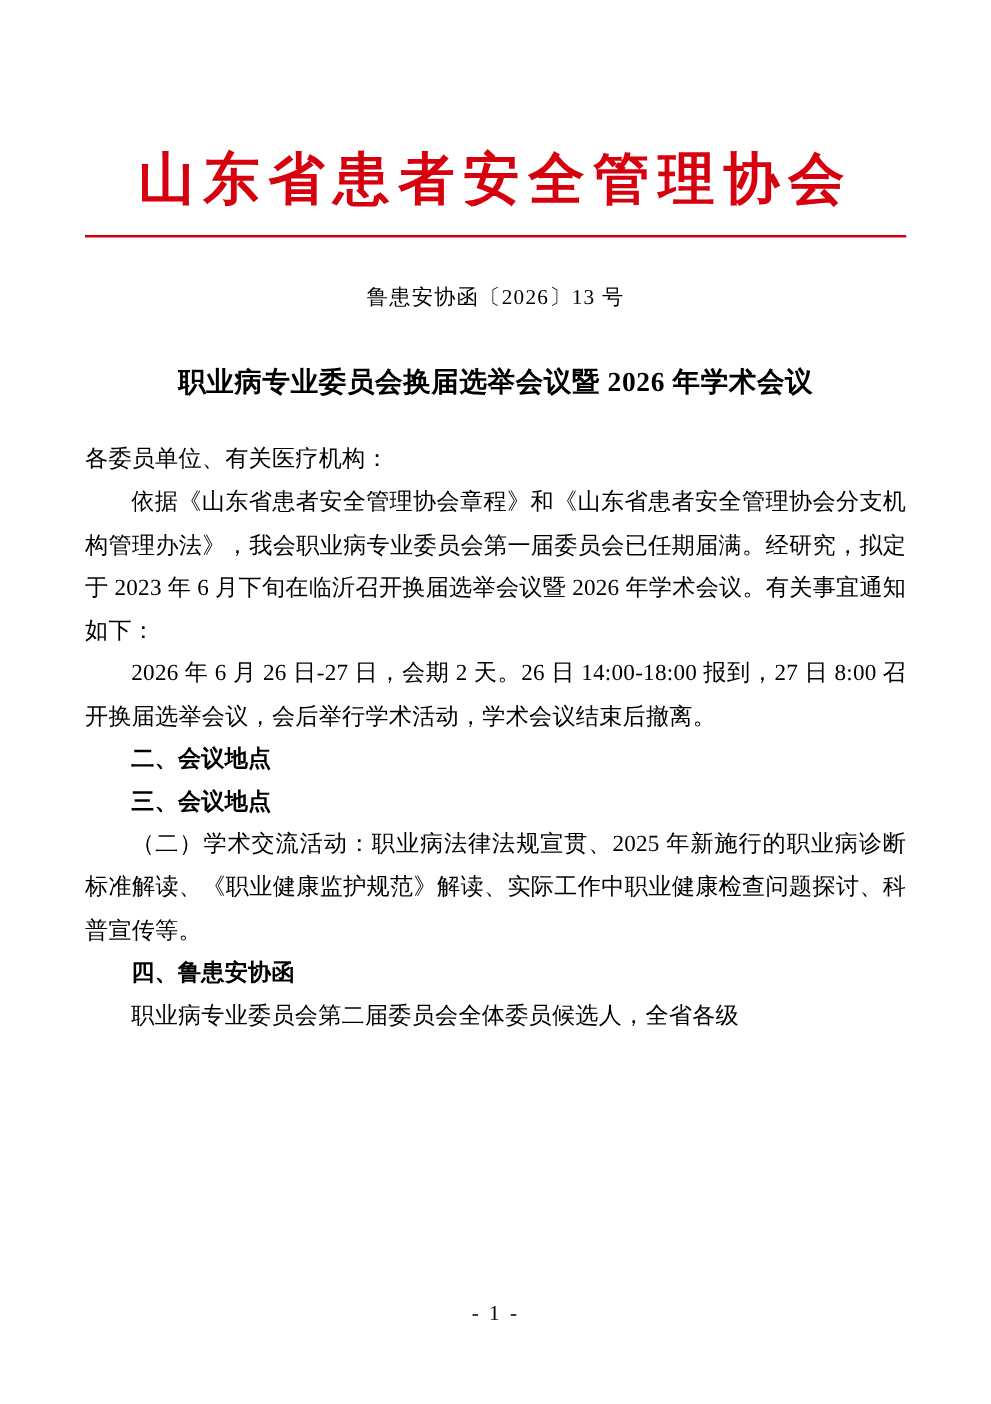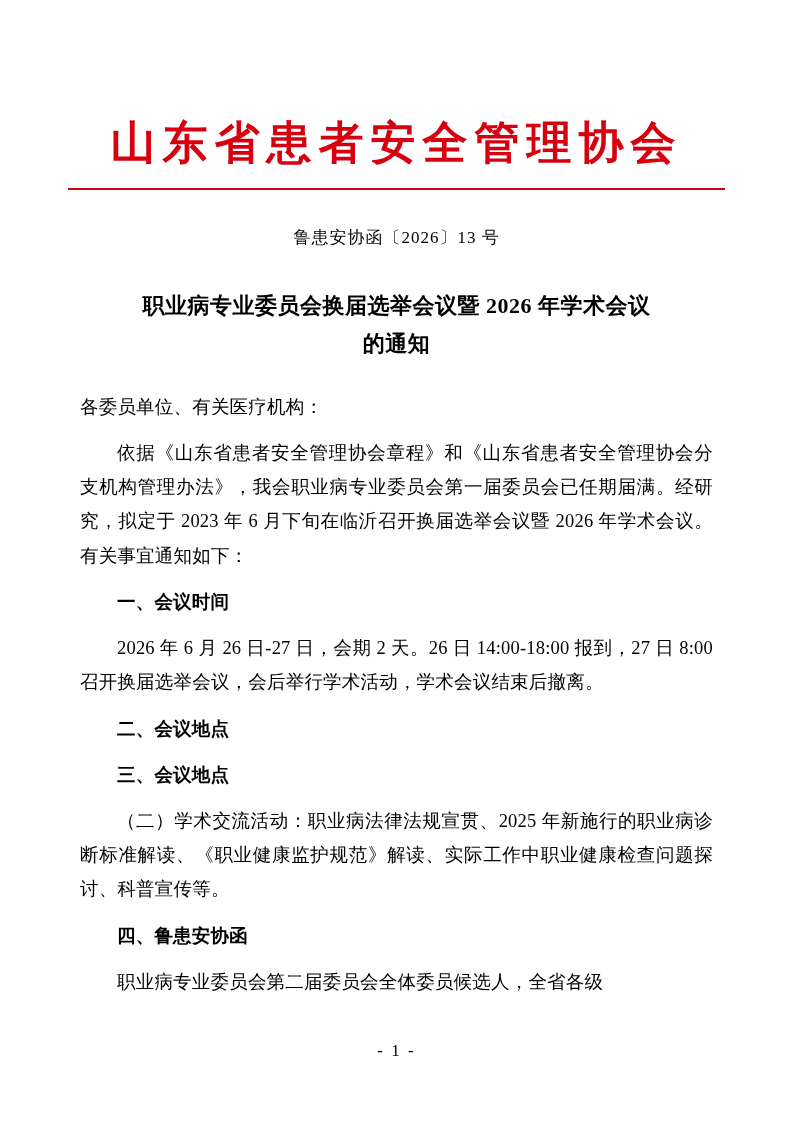--- a/index.html
+++ b/index.html
@@ -60,21 +60,21 @@
     white-space: nowrap;
   }
   .body-text {
     margin-top: 26px;
     font-size: 18.5px;
     line-height: 1.85;
     text-align: justify;
     letter-spacing: 0.2px;
   }
   .para {
-    margin: 12px;
+    margin: 0;
     text-indent: 2em;
   }
   .para.noindent {
     text-indent: 0;
   }
   .para.heading {
     text-indent: 2em;
     font-weight: bold;
   }
   .footer {
@@ -94,27 +94,25 @@
 
   <div class="masthead">
     <div class="masthead-title">山东省患者安全管理协会</div>
     <div class="masthead-rule"></div>
   </div>
 
   <div class="doc-number">鲁患安协函〔2026〕13 号</div>
 
   <div class="doc-title">
     <div>职业病专业委员会换届选举会议暨 2026 年学术会议</div>
-    <div>的通知</div>
   </div>
 
   <div class="body-text">
     <p class="para noindent">各委员单位、有关医疗机构：</p>
     <p class="para">依据《山东省患者安全管理协会章程》和《山东省患者安全管理协会分支机构管理办法》，我会职业病专业委员会第一届委员会已任期届满。经研究，拟定于 2023 年 6 月下旬在临沂召开换届选举会议暨 2026 年学术会议。有关事宜通知如下：</p>
-    <p class="para heading">一、会议时间</p>
     <p class="para">2026 年 6 月 26 日-27 日，会期 2 天。26 日 14:00-18:00 报到，27 日 8:00 召开换届选举会议，会后举行学术活动，学术会议结束后撤离。</p>
     <p class="para heading">二、会议地点</p>
     <p class="para heading">三、会议地点</p>
     <p class="para">（二）学术交流活动：职业病法律法规宣贯、2025 年新施行的职业病诊断标准解读、《职业健康监护规范》解读、实际工作中职业健康检查问题探讨、科普宣传等。</p>
     <p class="para heading">四、鲁患安协函</p>
     <p class="para">职业病专业委员会第二届委员会全体委员候选人，全省各级</p>
   </div>
 
   <div class="footer">- 1 -</div>
 

